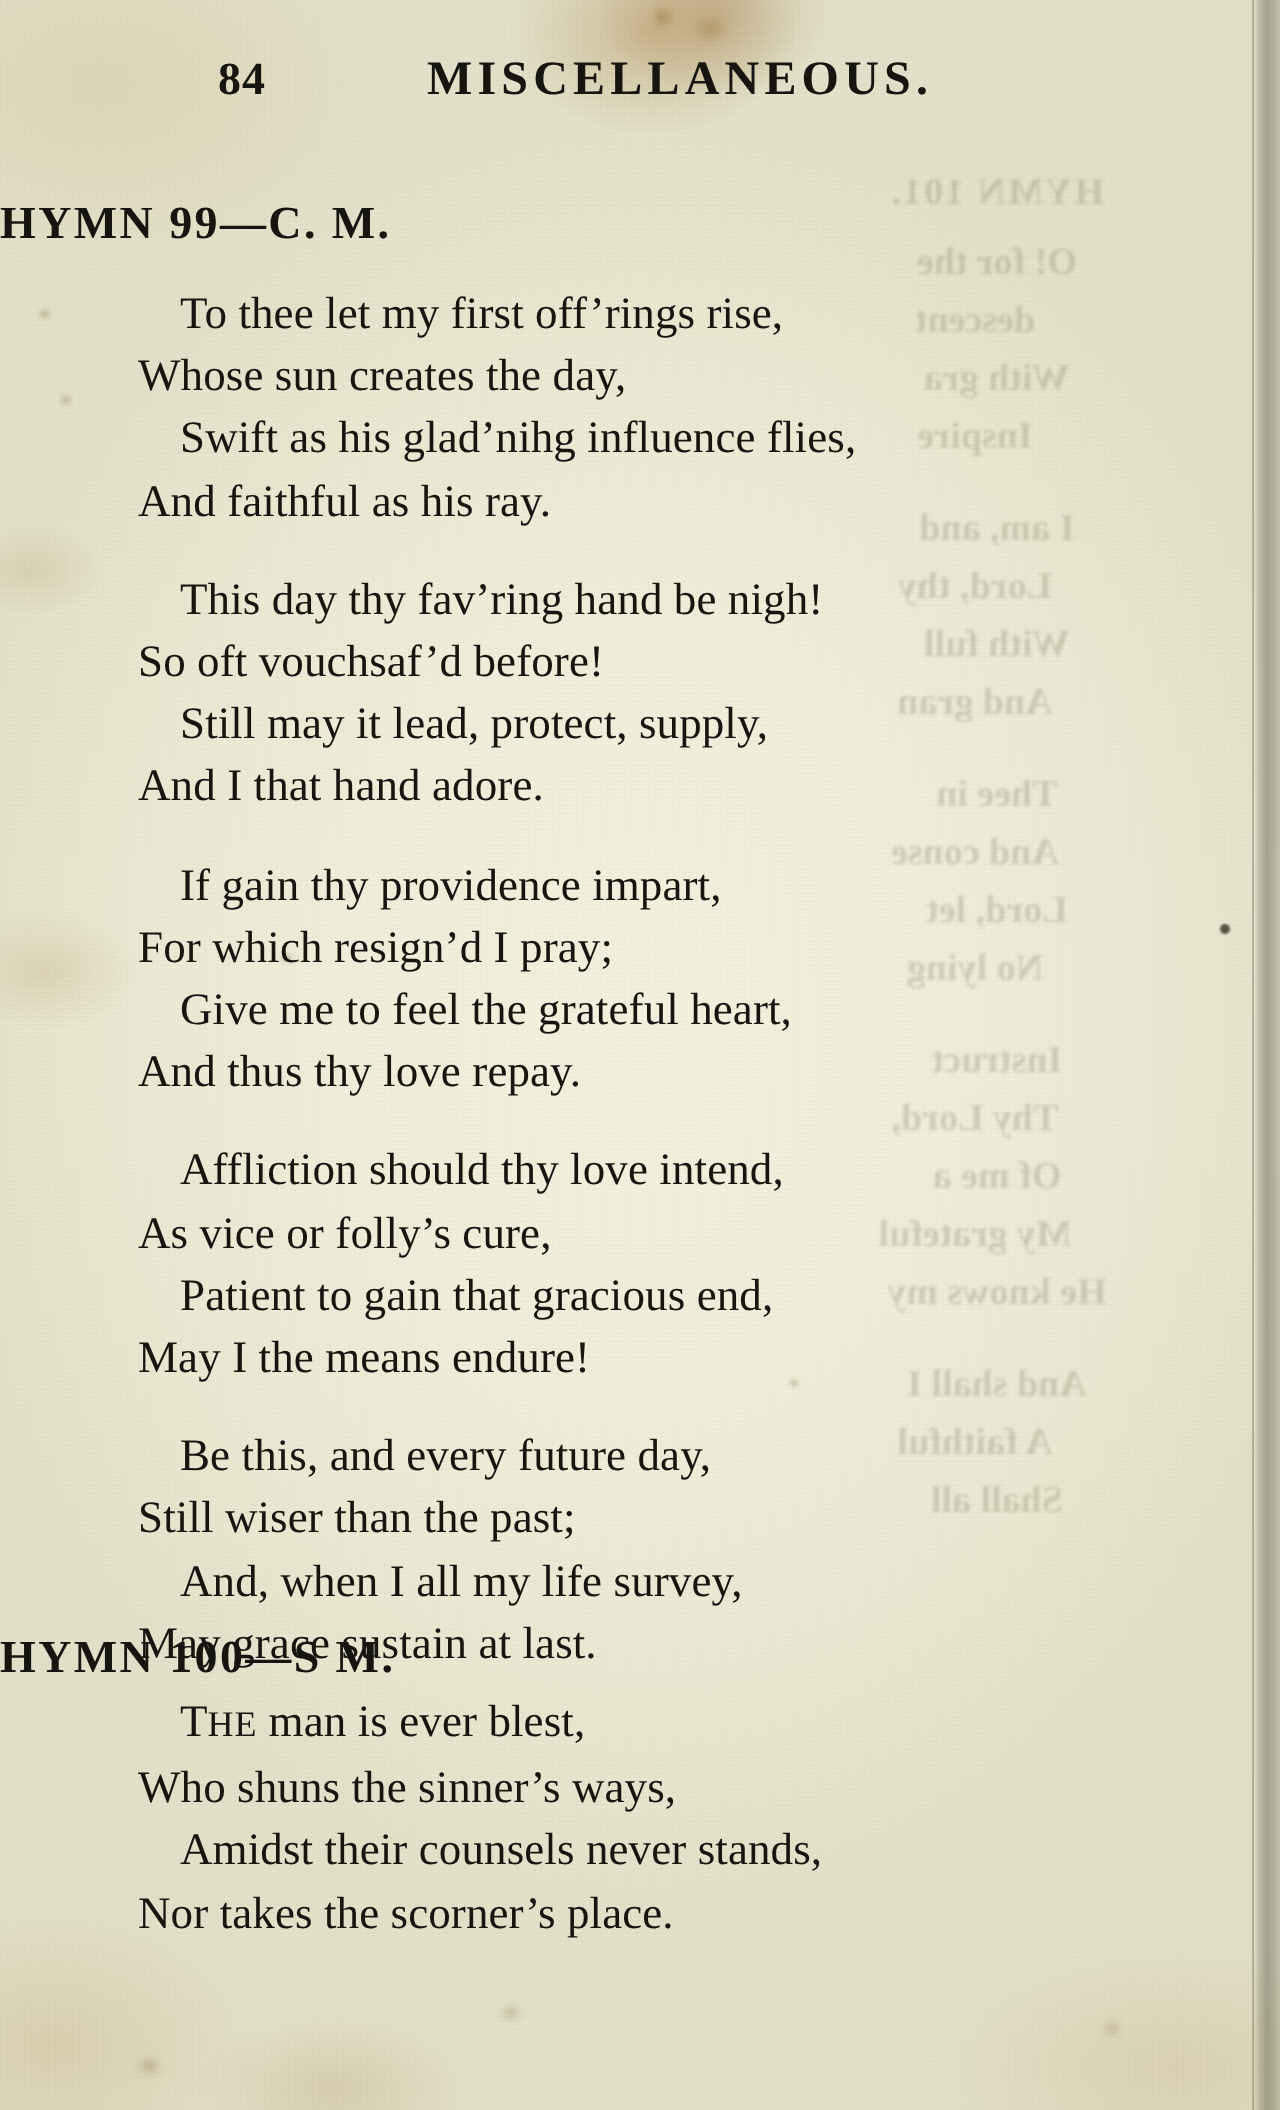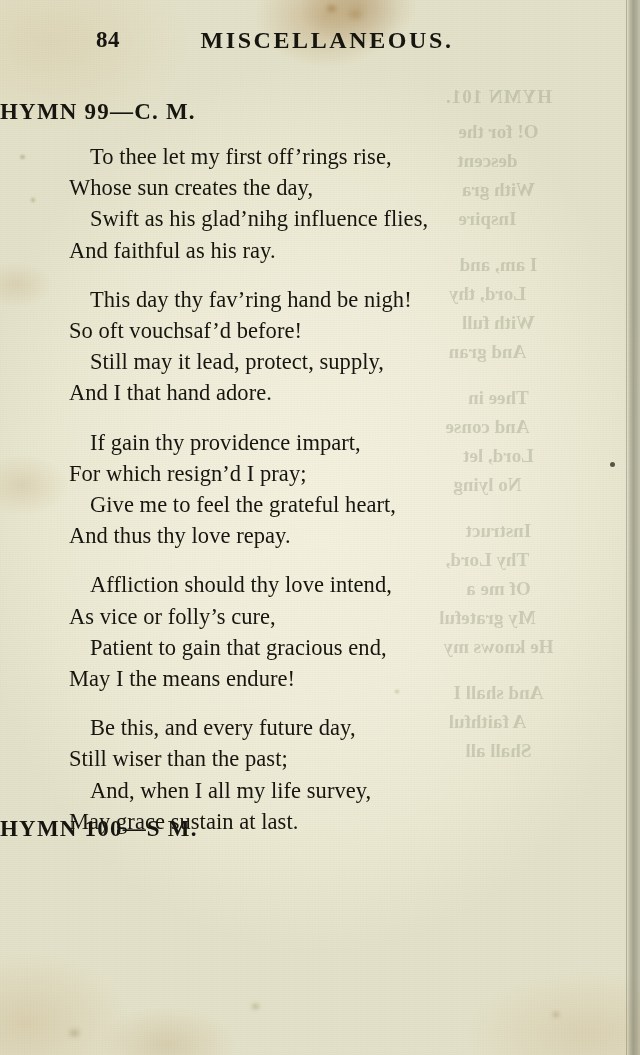--- a/index.html
+++ b/index.html
@@ -113,21 +113,21 @@
   .content {
     position: relative;
     z-index: 5;
     width: 640px;
     height: 1055px;
   }
 
   .running-head {
     position: absolute;
     top: 27px;
-    left: 4px;
+    left: 17px;
     width: 580px;
     height: 30px;
   }
   .folio {
     position: absolute;
     left: 92px;
     top: 0;
     font-size: 23px;
     font-weight: 700;
     letter-spacing: 0.5px;
@@ -279,15 +279,23 @@
         </div>
         <div class="stanza">
           <div class="vline">Be this, and every future day,</div>
           <div class="vline indent">Still wiser than the past;</div>
           <div class="vline">And, when I all my life survey,</div>
           <div class="vline indent">May grace sustain at last.</div>
         </div>
       </div>
 
     <div class="hymn-title" id="hymn-title-1">HYMN 100—S M.</div>
+    <div class="hymn-body" id="hymn-body-1">
+        <div class="stanza">
+          <div class="vline">T<span class="smallcaps">HE</span> man is ever blest,</div>
+          <div class="vline indent">Who shuns the sinner’s ways,</div>
+          <div class="vline">Amidst their counsels never stands,</div>
+          <div class="vline indent">Nor takes the scorner’s place.</div>
+        </div>
+      </div>
 
   </div>
 </div>
 
 </body></html>

